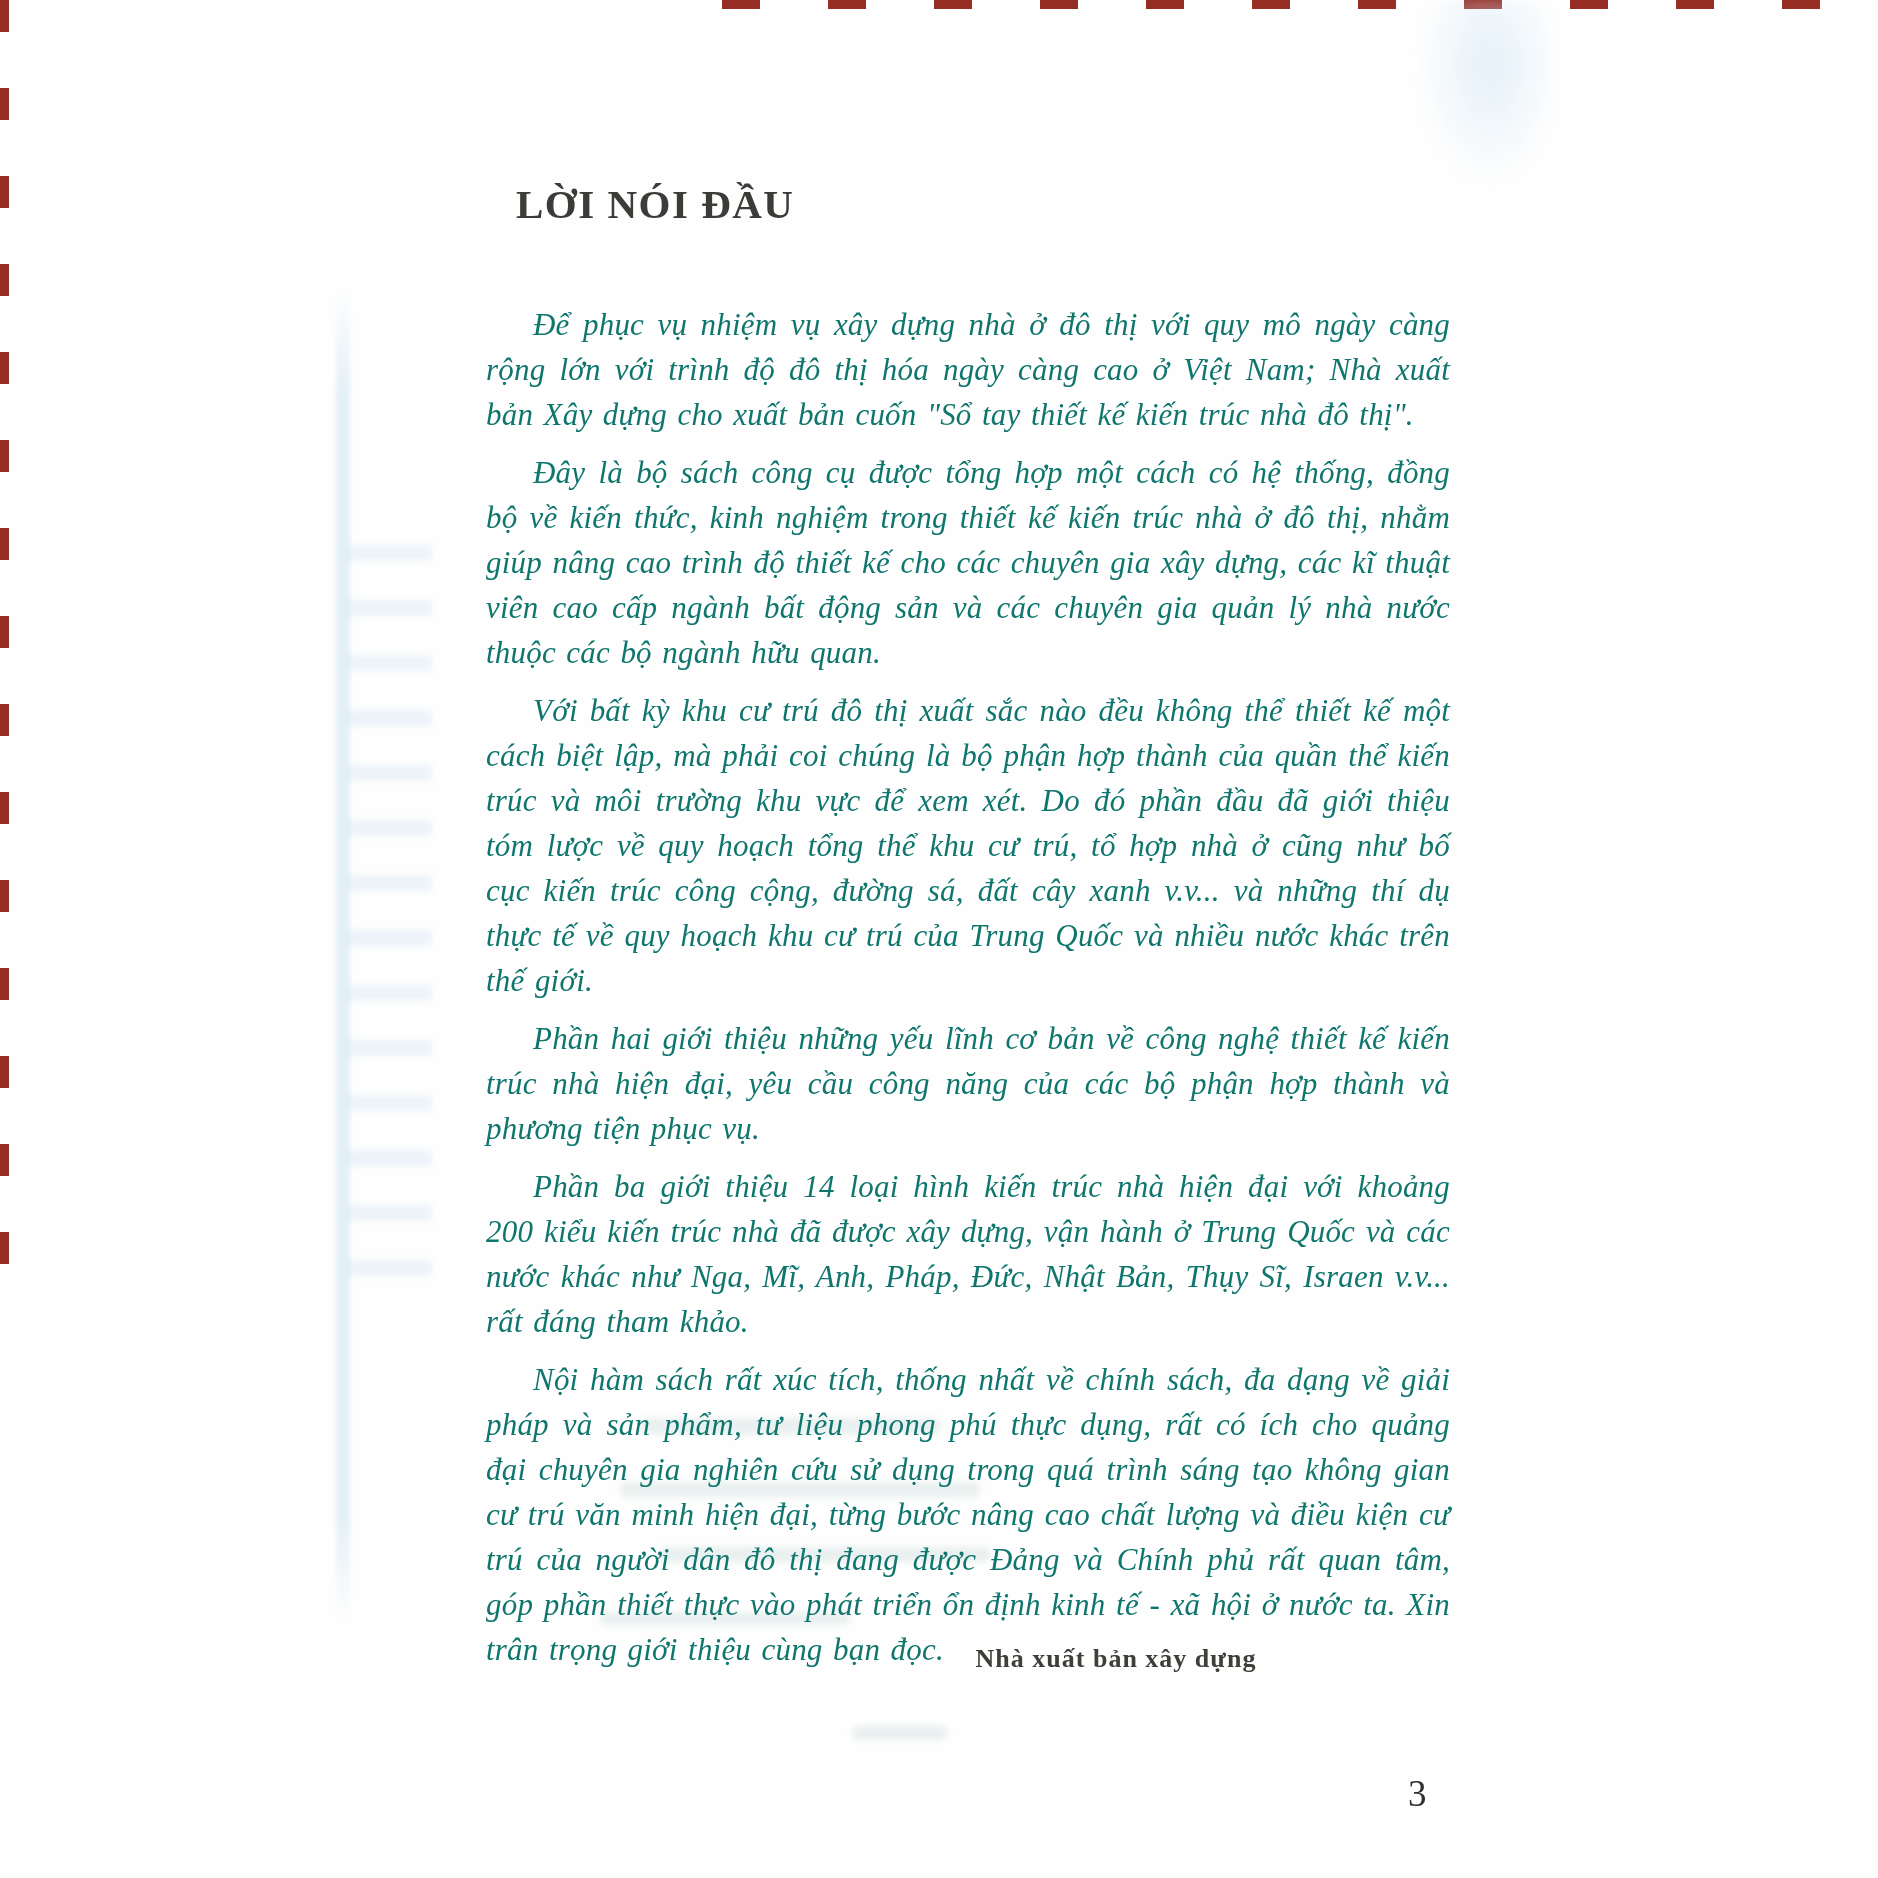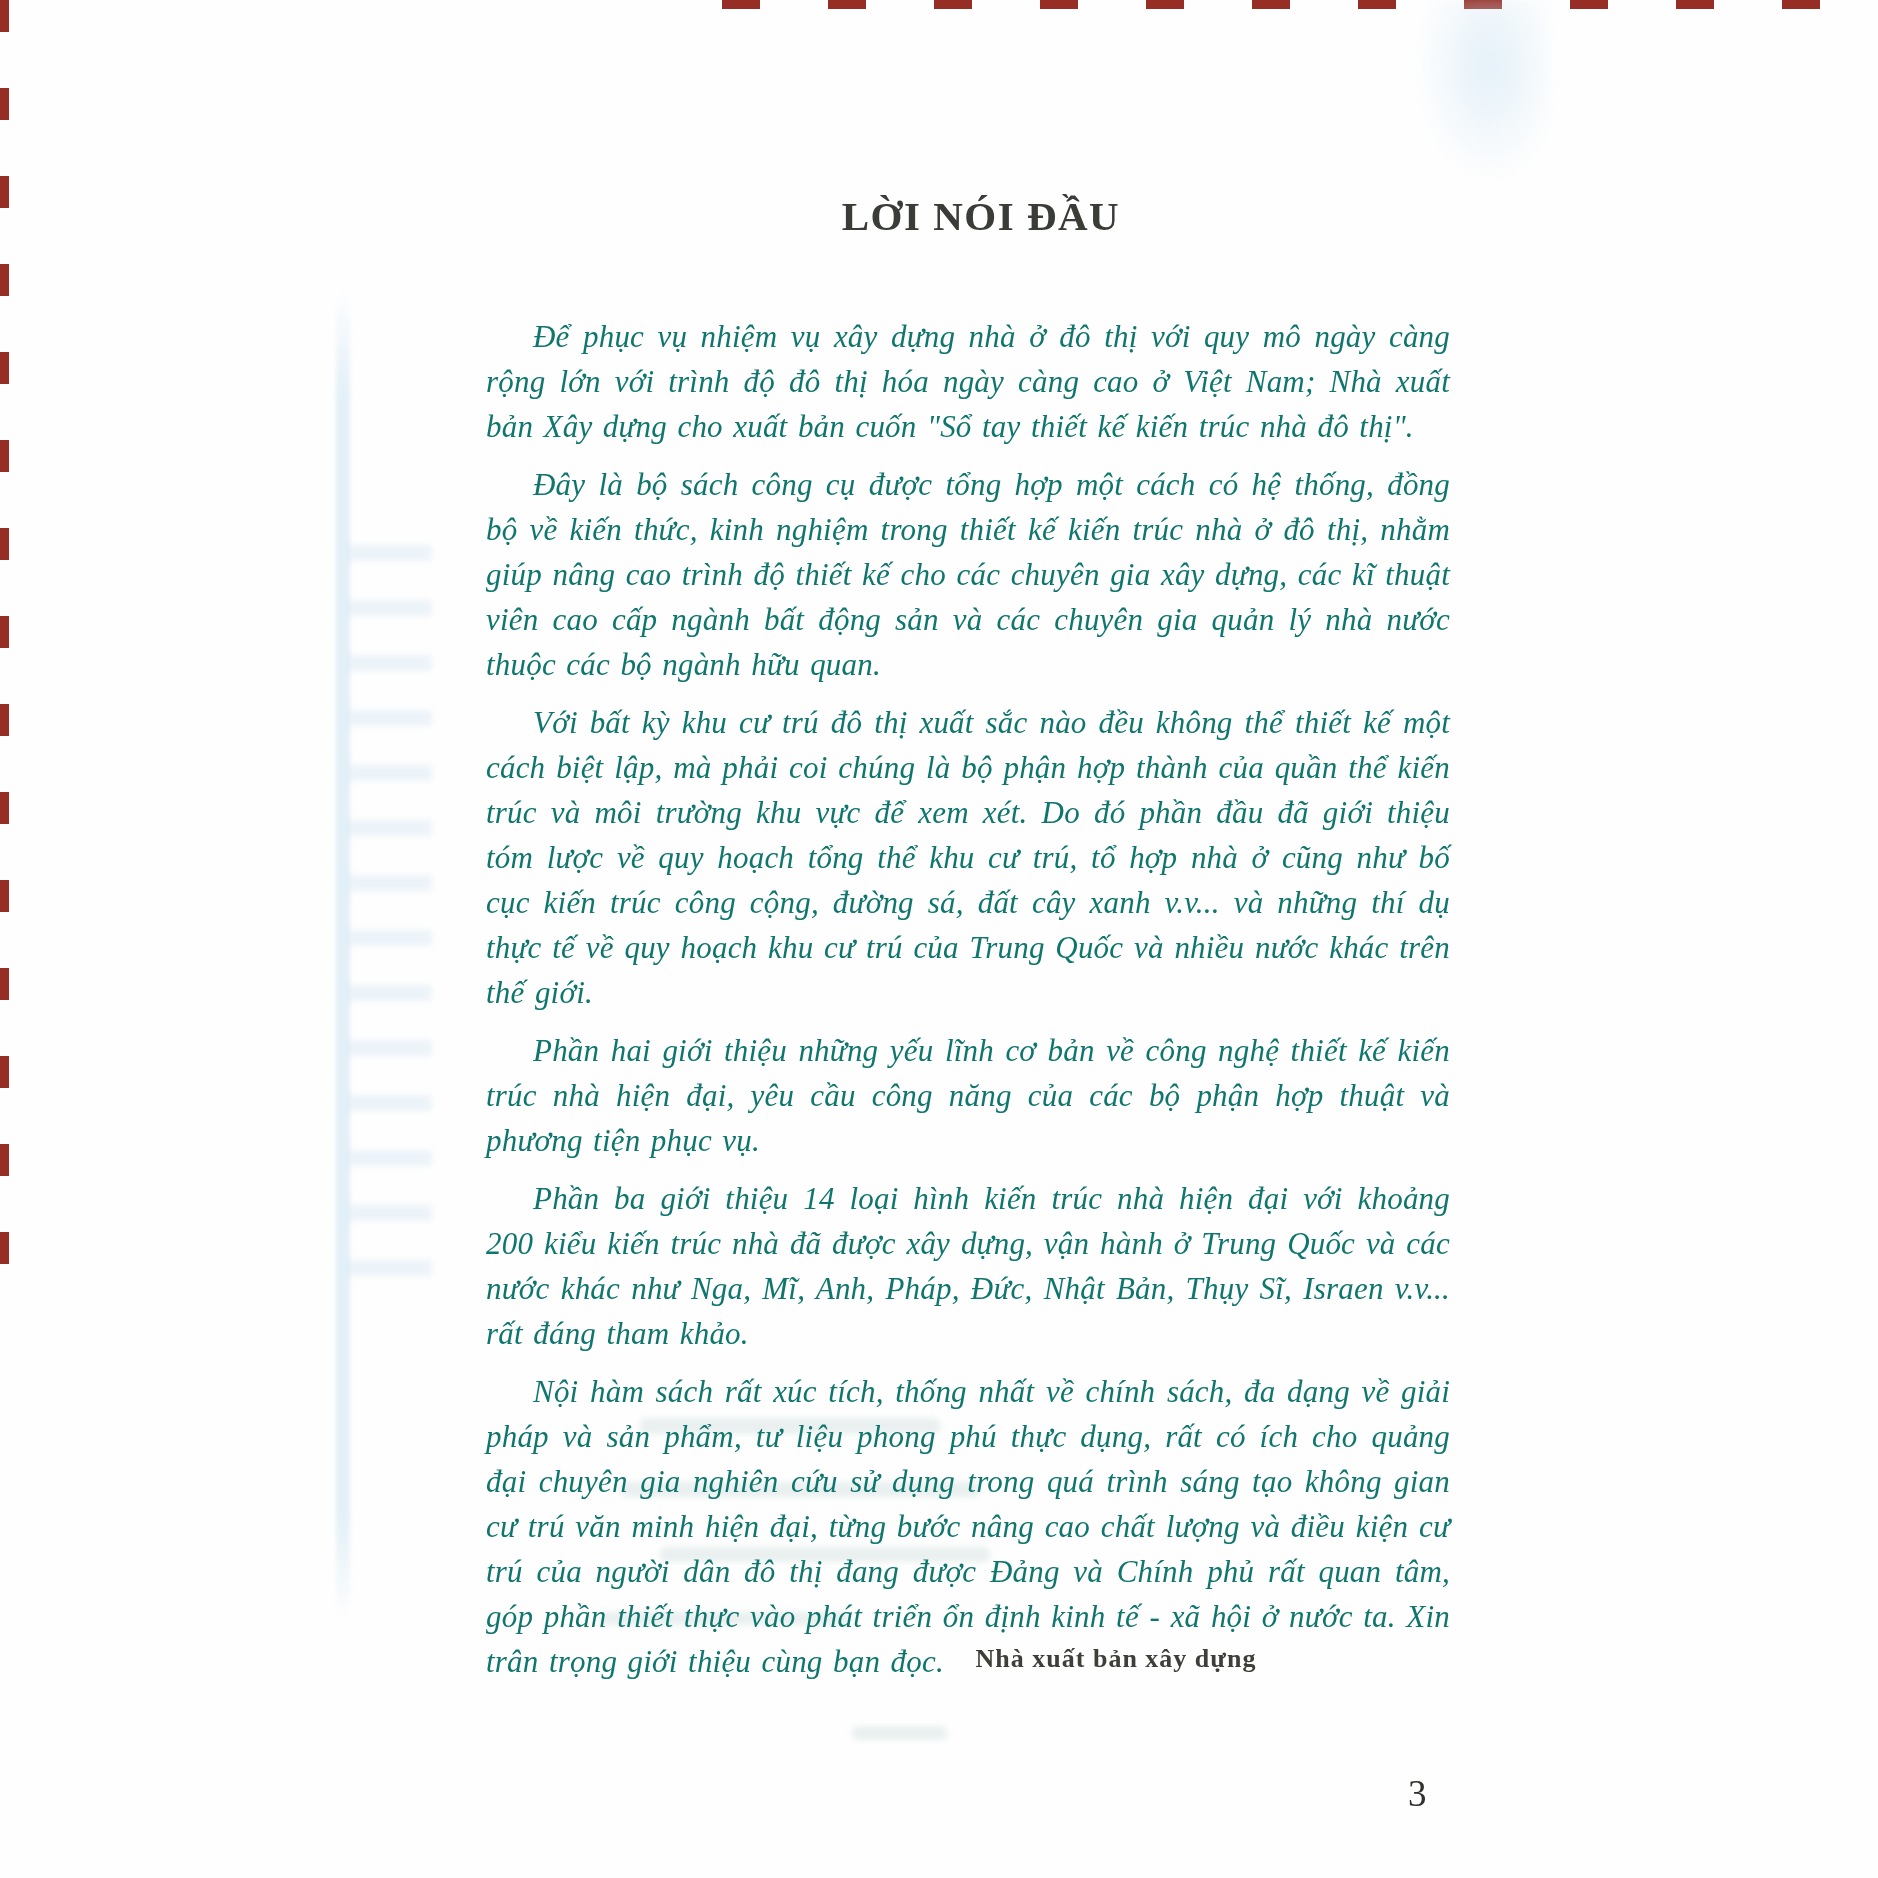--- a/index.html
+++ b/index.html
@@ -87,23 +87,22 @@
     filter: blur(4px);
   }
 
   .content {
     position: absolute;
     left: 486px;
     top: 176px;
     width: 964px;
   }
   .title {
-    margin: 16px;
+    margin: 4px;
     padding-left: 26px;
-    text-align: center;
     font-size: 41px;
     font-weight: bold;
     letter-spacing: 1.5px;
     color: #3a3d37;
     font-style: normal;
   }
   .body-text {
     margin-top: 74px; 
   }
   .body-text p {
@@ -151,21 +150,21 @@
   <div class="ghost-blob ghost-b4"></div>
   <div class="ghost-blob ghost-b5"></div>
   <div class="tint-top"></div>
 
   <div class="content">
     <h1 class="title">LỜI NÓI ĐẦU</h1>
     <div class="body-text">
       <p>Để phục vụ nhiệm vụ xây dựng nhà ở đô thị với quy mô ngày càng rộng lớn với trình độ đô thị hóa ngày càng cao ở Việt Nam; Nhà xuất bản Xây dựng cho xuất bản cuốn "Sổ tay thiết kế kiến trúc nhà đô thị".</p>
       <p>Đây là bộ sách công cụ được tổng hợp một cách có hệ thống, đồng bộ về kiến thức, kinh nghiệm trong thiết kế kiến trúc nhà ở đô thị, nhằm giúp nâng cao trình độ thiết kế cho các chuyên gia xây dựng, các kĩ thuật viên cao cấp ngành bất động sản và các chuyên gia quản lý nhà nước thuộc các bộ ngành hữu quan.</p>
       <p>Với bất kỳ khu cư trú đô thị xuất sắc nào đều không thể thiết kế một cách biệt lập, mà phải coi chúng là bộ phận hợp thành của quần thể kiến trúc và môi trường khu vực để xem xét. Do đó phần đầu đã giới thiệu tóm lược về quy hoạch tổng thể khu cư trú, tổ hợp nhà ở cũng như bố cục kiến trúc công cộng, đường sá, đất cây xanh v.v... và những thí dụ thực tế về quy hoạch khu cư trú của Trung Quốc và nhiều nước khác trên thế giới.</p>
-      <p>Phần hai giới thiệu những yếu lĩnh cơ bản về công nghệ thiết kế kiến trúc nhà hiện đại, yêu cầu công năng của các bộ phận hợp thuật và phương tiện phục vụ.</p>
+      <p>Phần hai giới thiệu những yếu lĩnh cơ bản về công nghệ thiết kế kiến trúc nhà hiện đại, yêu cầu công năng của các bộ phận hợp thành và phương tiện phục vụ.</p>
       <p>Phần ba giới thiệu 14 loại hình kiến trúc nhà hiện đại với khoảng 200 kiểu kiến trúc nhà đã được xây dựng, vận hành ở Trung Quốc và các nước khác như Nga, Mĩ, Anh, Pháp, Đức, Nhật Bản, Thụy Sĩ, Israen v.v... rất đáng tham khảo.</p>
       <p>Nội hàm sách rất xúc tích, thống nhất về chính sách, đa dạng về giải pháp và sản phẩm, tư liệu phong phú thực dụng, rất có ích cho quảng đại chuyên gia nghiên cứu sử dụng trong quá trình sáng tạo không gian cư trú văn minh hiện đại, từng bước nâng cao chất lượng và điều kiện cư trú của người dân đô thị đang được Đảng và Chính phủ rất quan tâm, góp phần thiết thực vào phát triển ổn định kinh tế - xã hội ở nước ta. Xin trân trọng giới thiệu cùng bạn đọc.</p>
     </div>
   </div>
 
   <div class="signature">Nhà xuất bản xây dựng</div>
   <div class="page-number">3</div>
 
 </div>
 

